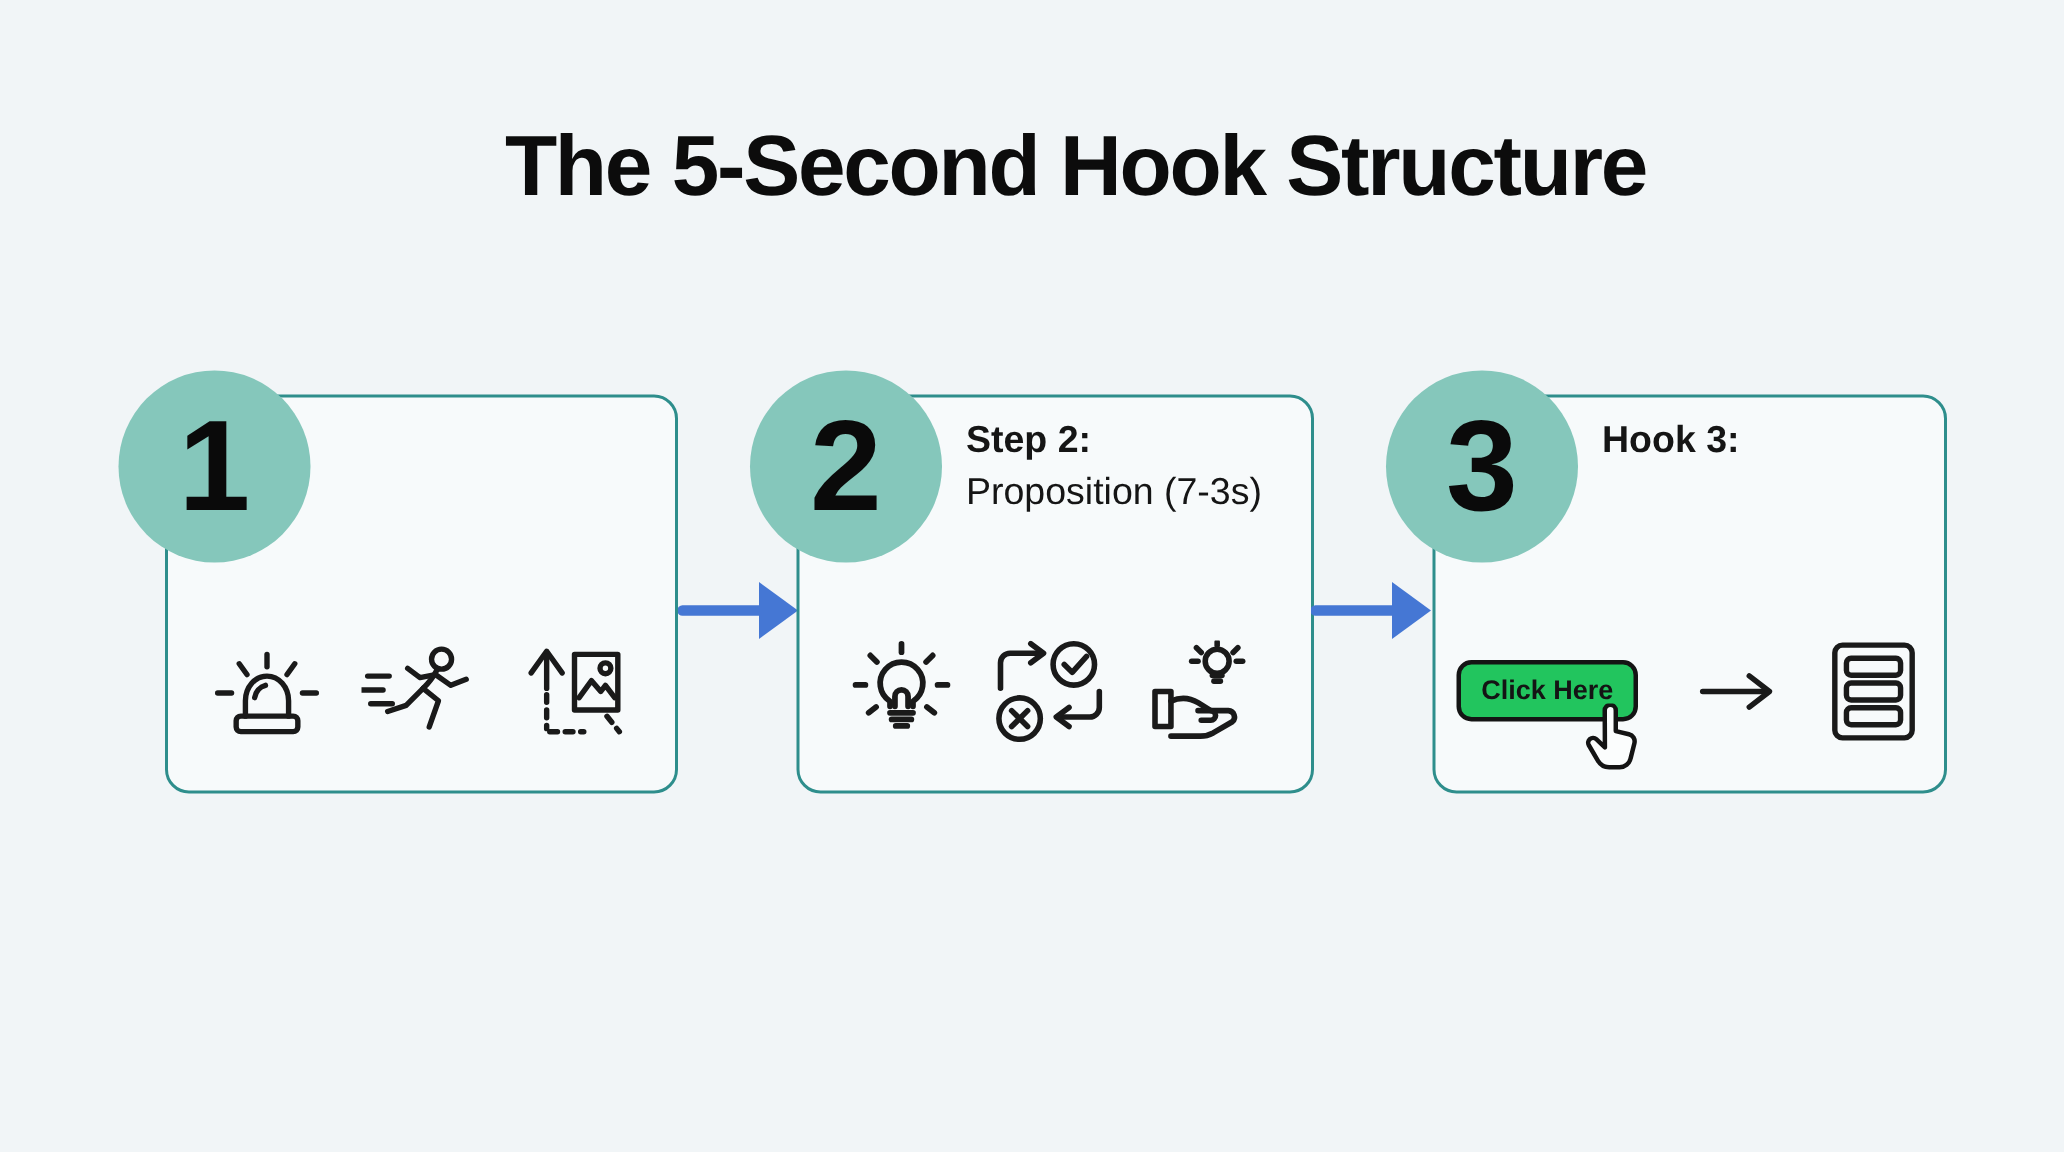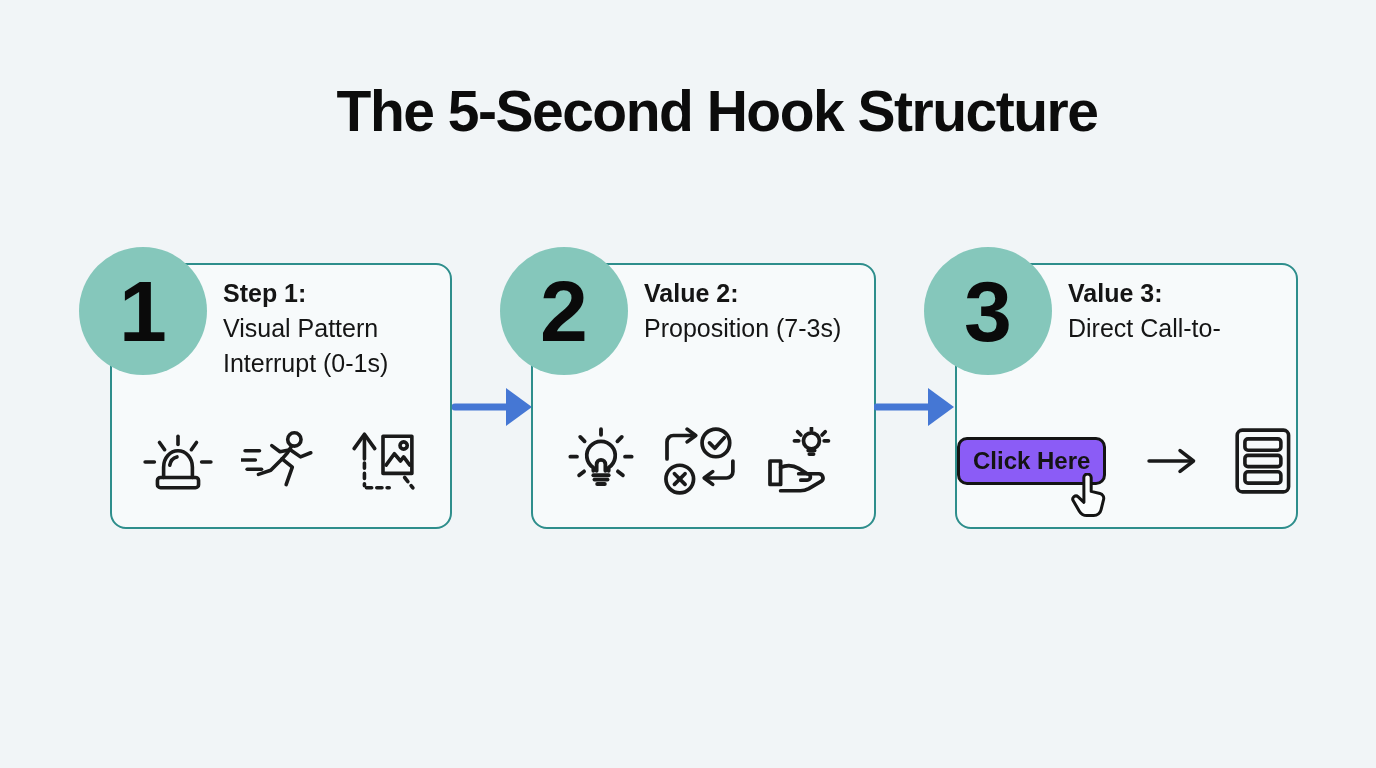--- a/index.html
+++ b/index.html
@@ -61,46 +61,41 @@
   .ink { stroke:#1a1a1a; fill:none; stroke-width:3.5; stroke-linecap:round; stroke-linejoin:round; }
   .flow-arrow { position:absolute; top:383px; width:84px; height:48px; }
   .flow-arrow .shaft { stroke:#4577d4; stroke-width:7; stroke-linecap:round; }
   .flow-arrow .head { fill:#4577d4; }
   .arrow1 { left:452px; }
   .arrow2 { left:874px; }
   .cta-wrap { position:relative; }
   .cta-button {
     border:3px solid #141414;
     border-radius:10px;
-    background:#8b5cf6;
+    background:#22c55e;
     padding:7px 13px;
-    font-size:24px;
+    font-size:18px;
     font-weight:bold;
     color:#141414;
     white-space:nowrap;
   }
   .cursor-icon {
     position:absolute;
     right:-4px; bottom:-34px;
     width:42px; height:46px;
   }
 </style>
 </head>
 <body>
 
 <div class="title">The 5-Second Hook Structure</div>
 
 <div class="card card1">
   <div class="badge">
     <span>1</span>
-  </div>
-  <div class="card-text">
-    <div class="head">Step 1:</div>
-    <div>Visual Pattern</div>
-    <div>Interrupt (0-1s)</div>
   </div>
   <div class="icons">
 
     <svg width="74" height="66" viewBox="0 0 72 64">
       <g class="ink">
         <rect x="16" y="48" width="40" height="10" rx="3"></rect>
         <path d="M22 48 V38 a14 16 0 0 1 28 0 V48"></path>
         <path d="M28 36 a9 10 0 0 1 7 -8"></path>
         <path d="M36 8 V16"></path>
         <path d="M18 14 L23 21"></path>
@@ -142,21 +137,21 @@
 <svg class="flow-arrow arrow1" viewBox="0 0 84 48">
   <line class="shaft" x1="3" y1="24" x2="58" y2="24"></line>
   <polygon class="head" points="54,5 80,24 54,43"></polygon>
 </svg>
 
 <div class="card card2">
   <div class="badge">
     <span>2</span>
   </div>
   <div class="card-text">
-    <div class="head">Value 2:</div>
+    <div class="head">Step 2:</div>
     <div>Proposition (7-3s)</div>
   </div>
   <div class="icons">
 
     <svg width="70" height="68" viewBox="0 0 64 62">
       <g class="ink">
         <path d="M25 40 v-3 a13 13 0 1 1 14 0 v3"></path>
         <path d="M25 44 h14"></path>
         <path d="M26 48 h12"></path>
         <path d="M28.5 52 h7"></path>
@@ -206,22 +201,21 @@
 <svg class="flow-arrow arrow2" viewBox="0 0 84 48">
   <line class="shaft" x1="3" y1="24" x2="58" y2="24"></line>
   <polygon class="head" points="54,5 80,24 54,43"></polygon>
 </svg>
 
 <div class="card card3">
   <div class="badge">
     <span>3</span>
   </div>
   <div class="card-text">
-    <div class="head">Value 3:</div>
-    <div>Direct Call-to-</div>
+    <div class="head">Hook 3:</div>
   </div>
   <div class="icons">
 
     <div class="cta-wrap">
       <div class="cta-button">Click Here</div>
       <svg class="cursor-icon" viewBox="0 0 36 40">
         <path d="M13.5 4 a3.2 3.2 0 0 1 6.4 0 V16 l7.6 1.8 a4.3 4.3 0 0 1 3.2 5.2 l-2.2 8.8 a6.6 6.6 0 0 1 -6.4 5.2 h-6 a7.6 7.6 0 0 1 -6.5 -3.8 l-5.3 -9 a2.8 2.8 0 0 1 4.3 -3.5 l5 4.8 Z" fill="#fbfdfd" stroke="#141414" stroke-width="2.6" stroke-linejoin="round"></path>
       </svg>
     </div>
 

